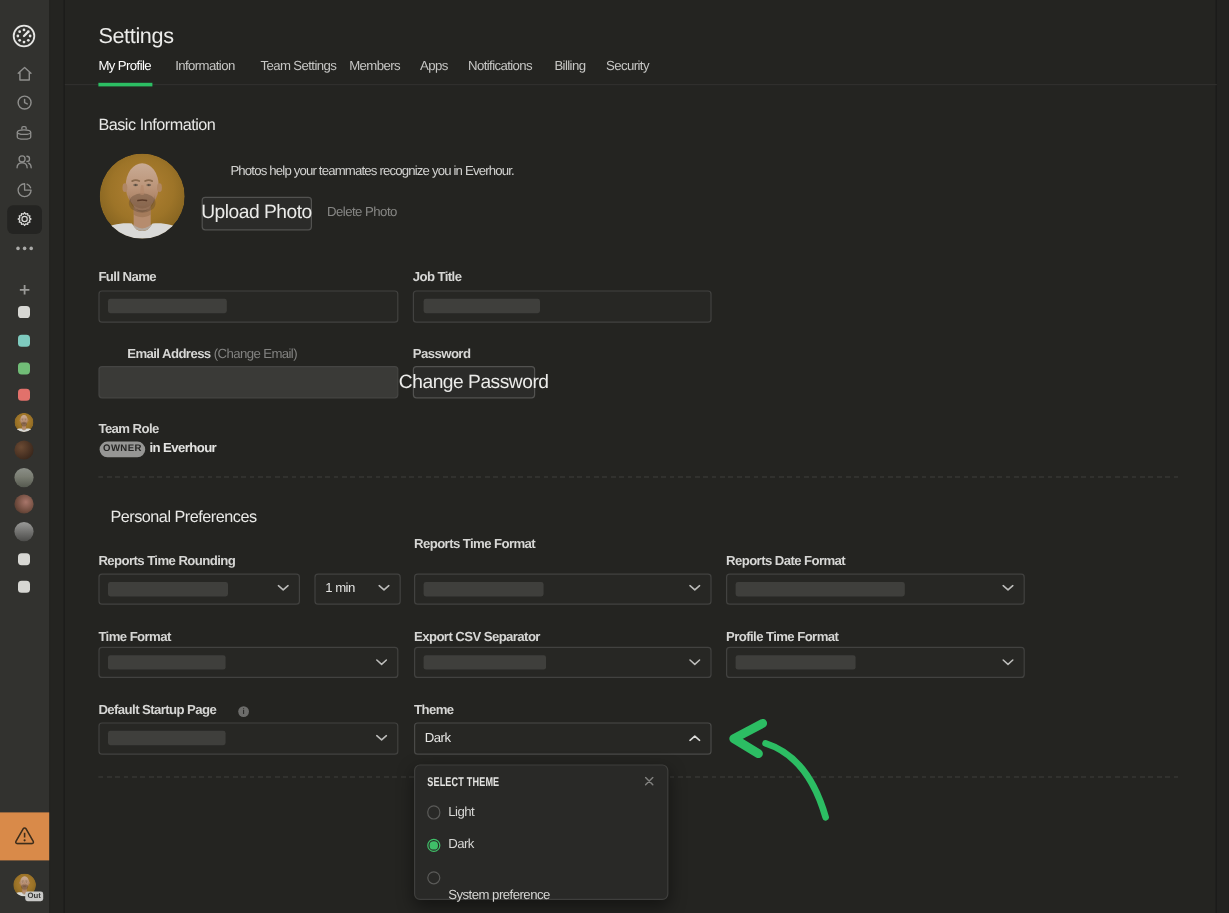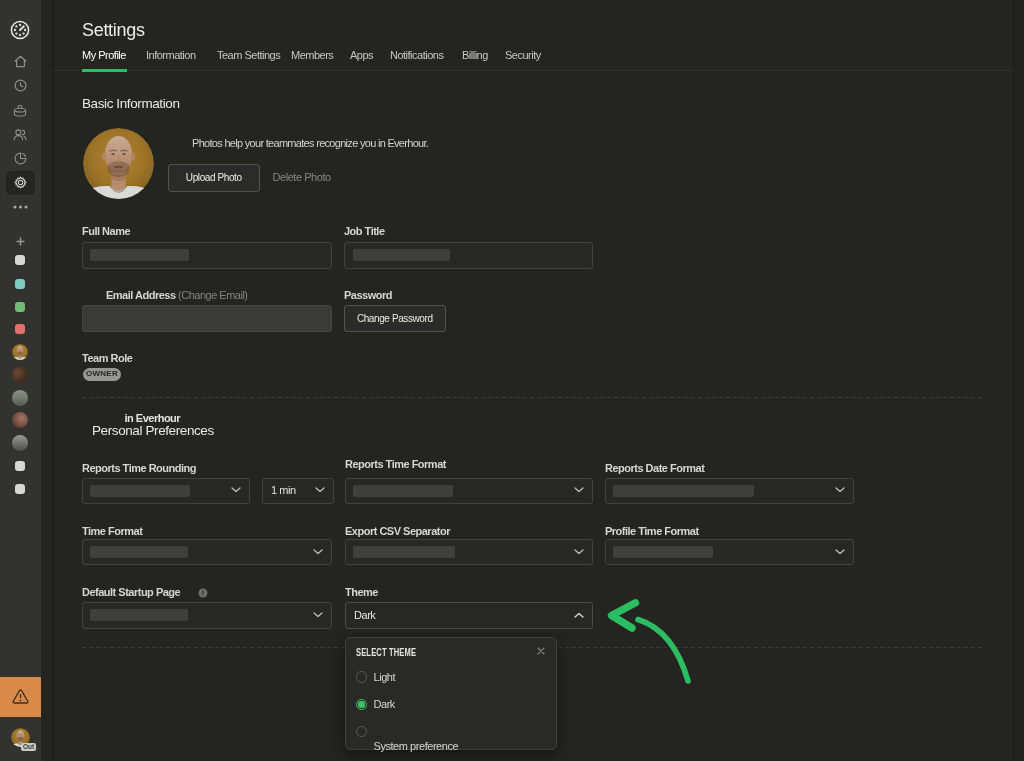--- a/index.html
+++ b/index.html
@@ -14,21 +14,21 @@
 #rightstrip { position:absolute; left:1014px; top:0; width:10px; height:761px; background:#222220; }
 
 .h1 { position:absolute; font-size:18px; color:#ececea; font-weight:400; letter-spacing:-0.3px; }
 .h2 { position:absolute; font-size:13.5px; color:#e9e9e7; font-weight:400; letter-spacing:-0.4px; }
 .tab { position:absolute; font-size:11px; color:#c6c6c4; letter-spacing:-0.5px; white-space:nowrap; }
 .tab.on { color:#fff; }
 .lbl { position:absolute; font-size:11px; font-weight:700; color:#d6d6d4; letter-spacing:-0.5px; white-space:nowrap; }
 .txt { position:absolute; font-size:11px; color:#d2d2d0; letter-spacing:-0.45px; white-space:nowrap; }
 .inp { position:absolute; background:#272724; border:1px solid #424240; border-radius:3px; }
 .bar { position:absolute; background:#3f3f3c; border-radius:2px; height:12px; }
-.btn { position:absolute; background:#2b2b29; border:1px solid #525250; border-radius:3px; color:#ebebe9; font-size:10px; letter-spacing:-0.4px; display:flex; align-items:center; justify-content:center; white-space:nowrap; }
+.btn { position:absolute; background:#2b2b29; border:1px solid #525250; border-radius:3px; color:#ebebe9; font-size:16px; letter-spacing:-0.4px; display:flex; align-items:center; justify-content:center; white-space:nowrap; }
 .chev { position:absolute; }
 .divider { position:absolute; height:1px; background:repeating-linear-gradient(90deg,#3a3a37 0px,#3a3a37 4px,rgba(0,0,0,0) 4px,rgba(0,0,0,0) 7px); }
 </style>
 </head>
 <body>
 
 <div id="sidebar"></div>
 <div id="gutterline1"></div>
 <div id="pageline-l"></div>
 <div id="rightstrip"></div>
@@ -187,28 +187,28 @@
 <div class="inp" style="left:344px;top:242px;width:249px;height:26.5px;"></div>
 <div class="bar" style="left:352.5px;top:249px;width:97px;"></div>
 
 <div class="lbl" style="left:82px;top:288.5px;margin-left:24px;">Email Address <span style="font-weight:400;color:#828280">(Change Email)</span></div>
 <div class="lbl" style="left:344px;top:288.5px;">Password</div>
 <div class="abs" style="left:82px;top:305px;width:250px;height:27px;background:#3a3a37;border:1px solid #454543;border-radius:3px;"></div>
 <div class="btn" style="left:344px;top:305px;width:101.5px;height:27px;">Change Password</div>
 
 <div class="lbl" style="left:82px;top:351.5px;">Team Role</div>
 <div class="abs" style="left:83px;top:368px;width:38px;height:12.5px;background:#969694;border-radius:7px;color:#262624;font-size:8px;font-weight:700;letter-spacing:0.3px;text-align:center;line-height:12.5px;">OWNER</div>
-<div class="lbl" style="left:124.5px;top:368px;font-weight:600;color:#e4e4e2;margin-top:44px;">in Everhour</div>
+<div class="lbl" style="left:124.5px;top:368px;font-weight:600;color:#e4e4e2;">in Everhour</div>
 
 <div class="divider" style="left:82px;top:397px;width:903px;"></div>
 
 <div class="h2" style="left:92px;top:422.5px;">Personal Preferences</div>
 
 <div class="lbl" style="left:82px;top:461.5px;">Reports Time Rounding</div>
-<div class="lbl" style="left:345px;top:458px;">Reports Time Format</div>
+<div class="lbl" style="left:345px;top:448px;">Reports Time Format</div>
 <div class="lbl" style="left:605px;top:461.5px;">Reports Date Format</div>
 
 <div class="inp" style="left:82px;top:477.5px;width:168px;height:26px;"></div>
 <div class="bar" style="left:90px;top:484.5px;width:100px;"></div>
 <svg class="chev" style="left:231px;top:487px" width="10" height="6" viewBox="0 0 10 6">
     <path d="M1 1 L5 4.6 L9 1" fill="none" stroke="#bcbcba" stroke-width="1.3" stroke-linecap="round" stroke-linejoin="round"></path>
   </svg>
 <div class="inp" style="left:262px;top:477.5px;width:72px;height:26px;"></div>
 <div class="txt" style="left:271px;top:484px;color:#e3e3e1;">1 min</div>
 <svg class="chev" style="left:315px;top:487px" width="10" height="6" viewBox="0 0 10 6">

